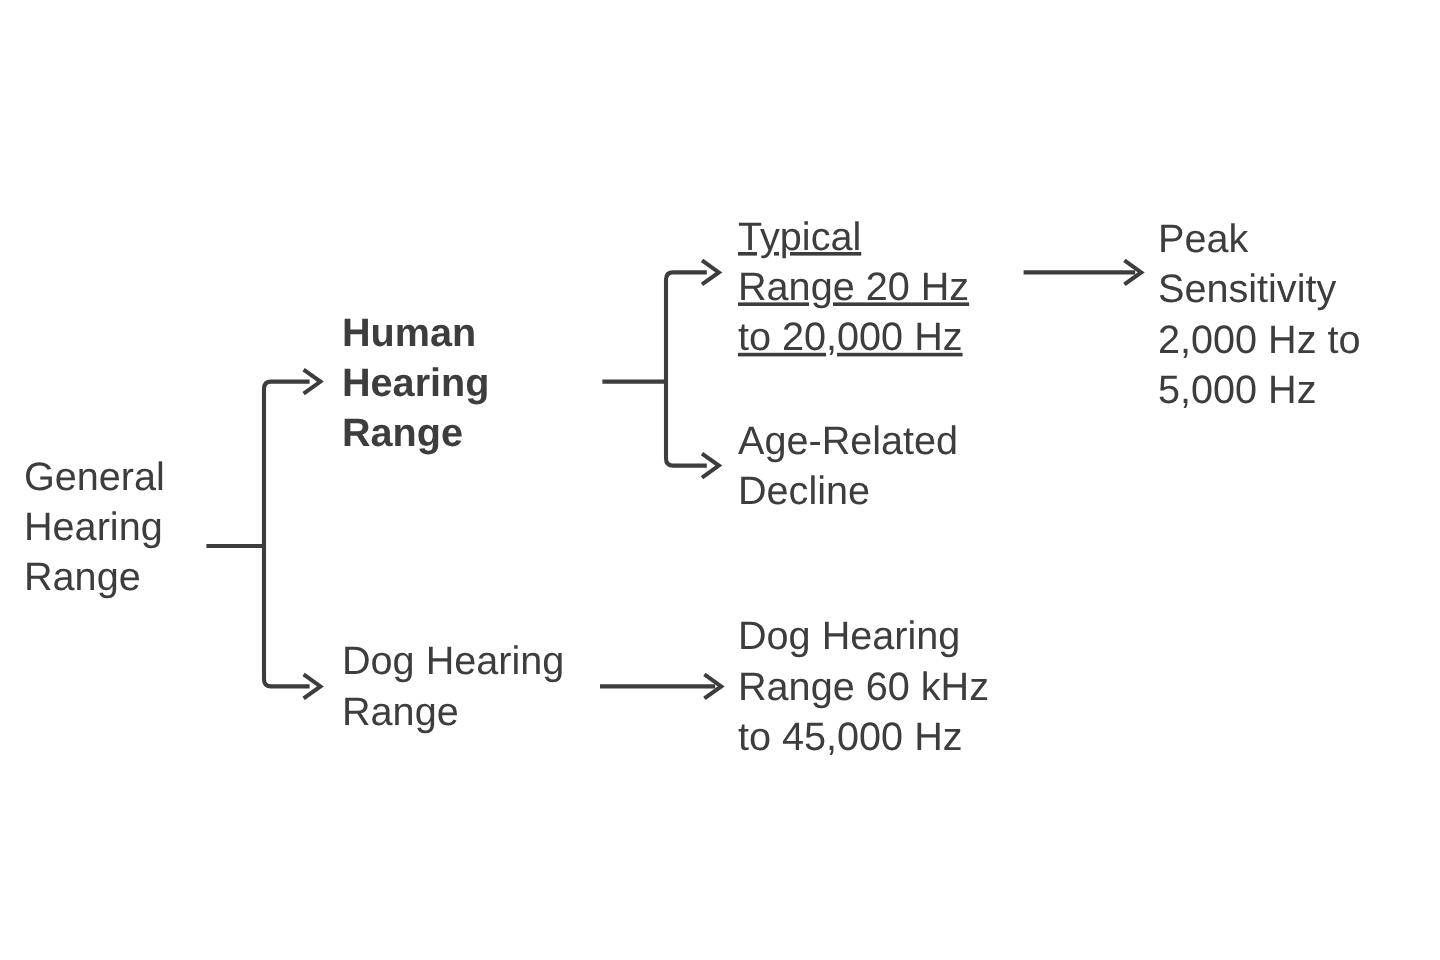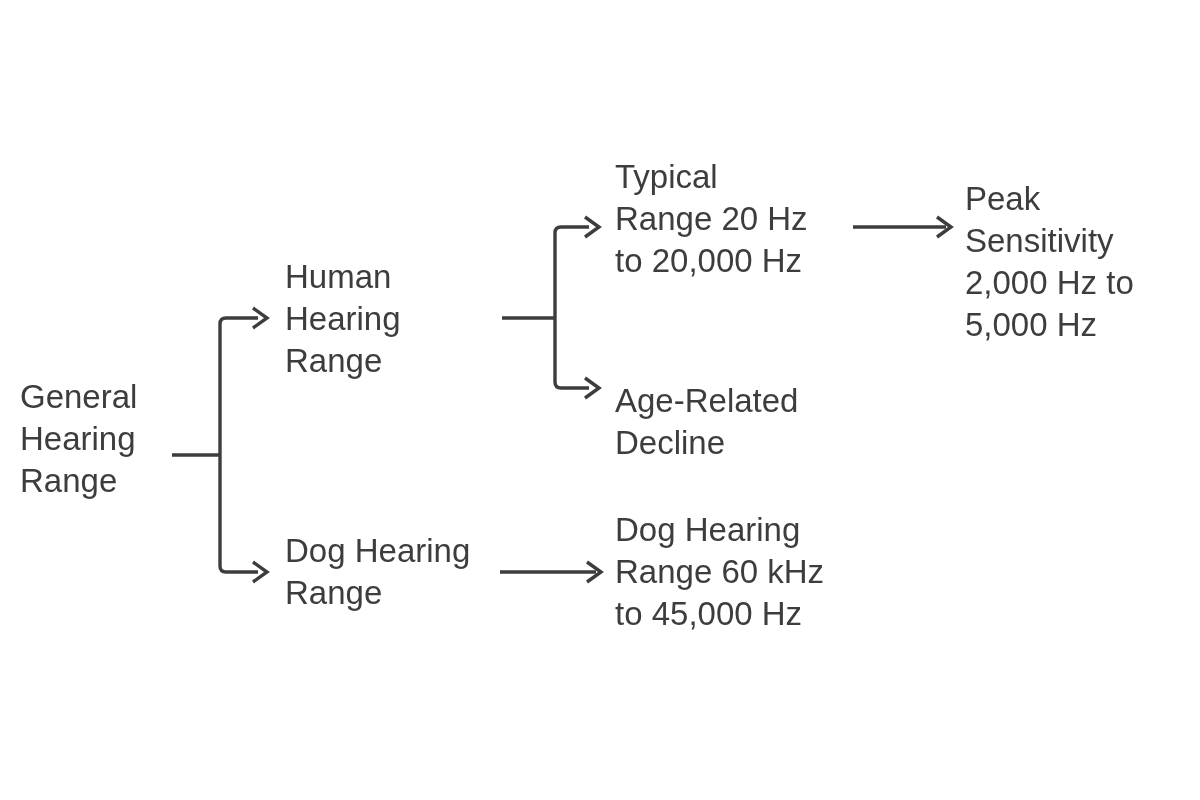--- a/index.html
+++ b/index.html
@@ -32,24 +32,24 @@
   .node {
     position: absolute;
     white-space: pre-line;
     font-size: 33px;
     line-height: 42px;
     font-weight: 400;
     color: var(--text-color, #3d3d3d);
     text-align: left;
   }
   .node-general  { left: 20px;  top: 376px; }
-  .node-human    { left: 285px; top: 256px; }
+  .node-human    { left: 285px; top: 256px; font-weight: bold; }
   .node-dog      { left: 285px; top: 530px; }
-  .node-typical  { left: 615px; top: 156px; }
-  .node-age      { left: 615px; top: 346px; margin-top: 34px; }
+  .node-typical  { left: 615px; top: 176px; text-decoration: underline; }
+  .node-age      { left: 615px; top: 346px; }
   .node-peak     { left: 965px; top: 142px; margin-top: 36px; }
   .node-dogrange { left: 615px; top: 509px; }
 </style>
 </head>
 <body>
 
 <div class="canvas">
 
   <svg class="edges-svg" viewBox="0 0 1200 800" xmlns="http://www.w3.org/2000/svg" aria-hidden="true">
 

